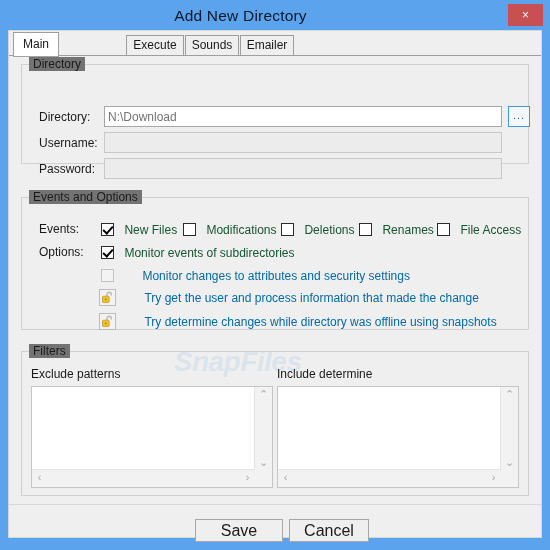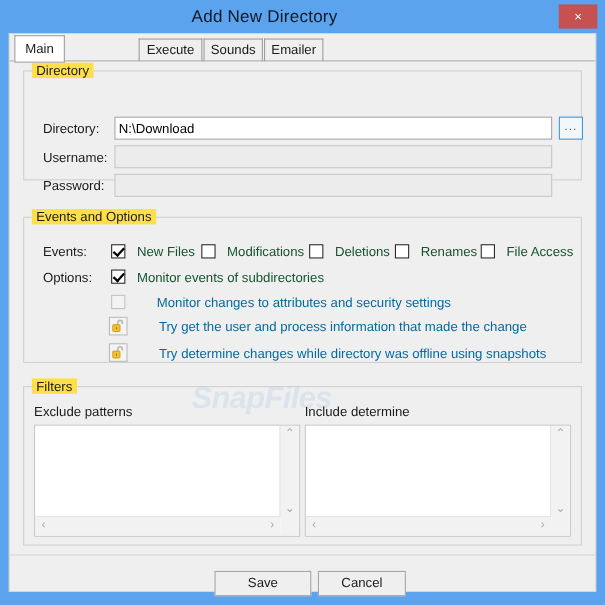--- a/index.html
+++ b/index.html
@@ -111,21 +111,21 @@
   
   .groupbox {
     position: absolute;
     border: 1px solid #d0d0d0;
     box-sizing: border-box;
     background: transparent;
   }
   .group-label {
     position: absolute;
     top: -8px; left: 7px;
-    background: #fde047;
+    background: #737373;
     padding: 0 4px;
     font-size: 12px;
     color: #1a1a1a;
     white-space: nowrap;
   }
 
   .form-label {
     position: absolute;
     font-size: 12px;
     color: #1a1a1a;
@@ -133,21 +133,21 @@
   }
 
   
   .tinput {
     position: absolute;
     box-sizing: border-box;
     border: 1px solid #a6a6a6;
     background: #ffffff;
     font-family: "Liberation Sans", sans-serif;
     font-size: 12px;
-    color: #000000;
+    color: #737373;
     padding: 0 3px;
     height: 21px;
     line-height: 19px;
     outline: none;
   }
   .tinput.disabled {
     background: #ececec;
     border-color: #c8c8c8;
     color: #8a8a8a;
   }
@@ -284,21 +284,21 @@
     width: 532px; height: 1px;
     background: #d8d8d8;
   }
   .pushbutton {
     position: absolute;
     box-sizing: border-box;
     height: 23px;
     background: #efeff0;
     border: 1px solid #a7a7a7;
     font-family: "Liberation Sans", sans-serif;
-    font-size: 12px;
+    font-size: 16px;
     line-height: 21px;
     text-align: center;
     color: #1a1a1a;
     cursor: pointer;
     white-space: nowrap;
   }
 
   
   #watermark {
     position: absolute;

